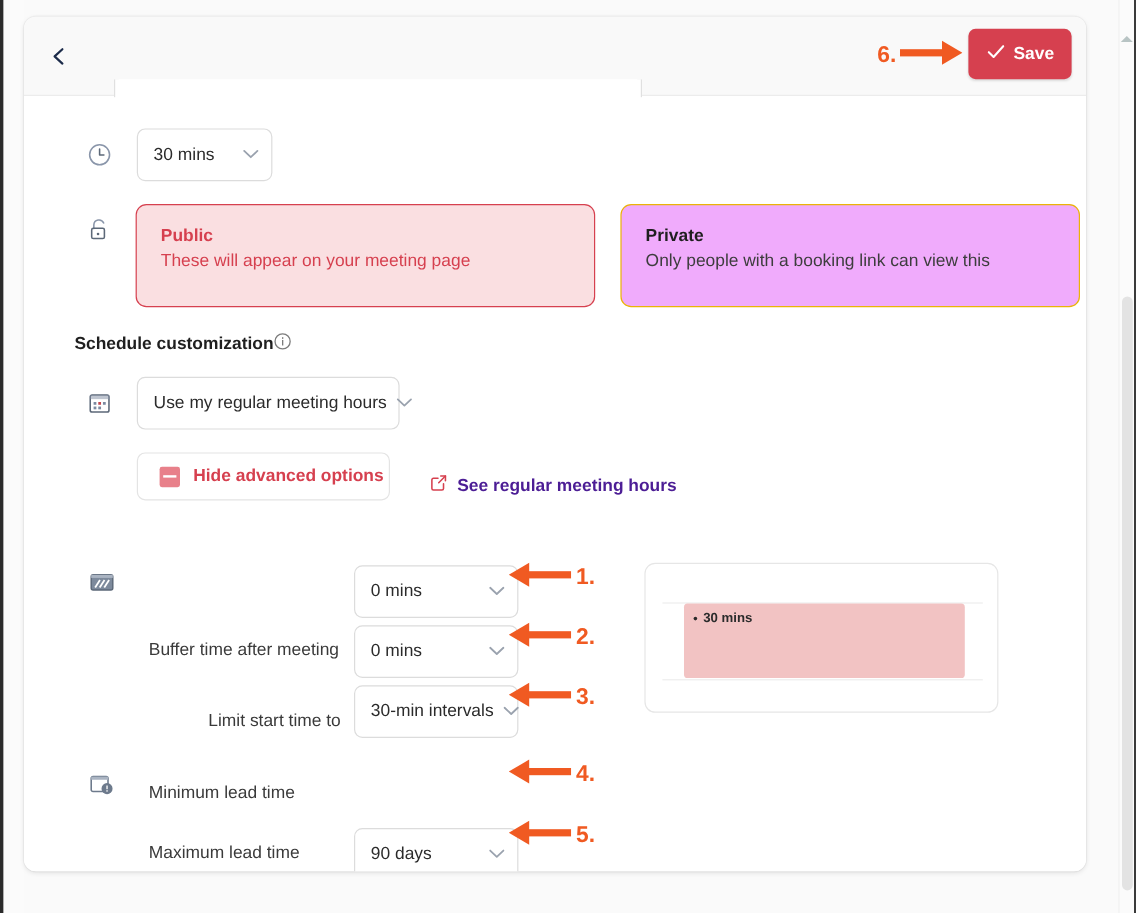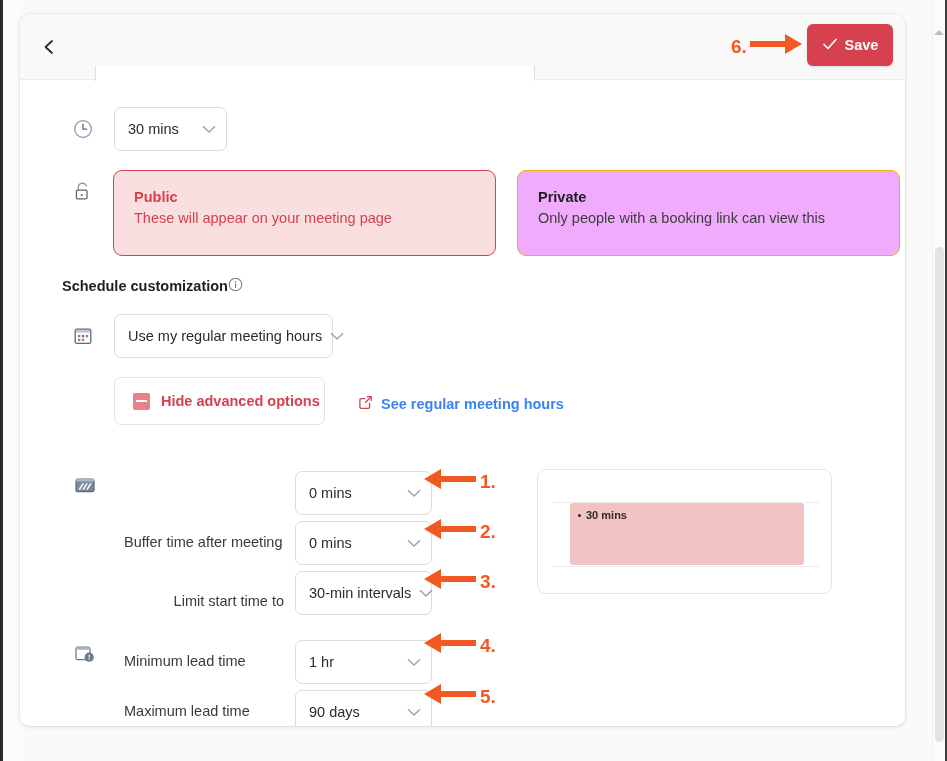--- a/index.html
+++ b/index.html
@@ -182,31 +182,31 @@
     align-items: center;
     gap: 0;
   }
   .info-icon { display: block; }
 
   
   .link-row {
     position: absolute;
     left: 338px; top: 314px;
     display: flex; align-items: center; gap: 8px;
-    color: #3b82f6;
+    color: #4c1d95;
     font-size: 14.5px;
     font-weight: bold;
     cursor: pointer;
   }
 
   
   .adv-btn {
     position: absolute;
     left: 94px; top: 296px;
-    width: 211px; height: 48px;
+    width: 211px; height: 40px;
     border: 1px solid #e4e4e4;
     border-radius: 7px;
     background: #ffffff;
     display: flex; align-items: center;
     padding-left: 18px;
     gap: 11px;
     cursor: pointer;
   }
   .adv-btn .minus-box {
     width: 17px; height: 17px;
@@ -450,28 +450,20 @@
         <svg width="24" height="22" viewBox="0 0 24 22">
           <rect x="3" y="4.2" width="14" height="12.4" rx="1.5" fill="none" stroke="#6d7a8c" stroke-width="1.3"></rect>
           <rect x="3" y="4.2" width="14" height="2.6" fill="#aab4c2"></rect>
           <circle cx="16.2" cy="14.2" r="4.6" fill="#6d7a8c"></circle>
           <rect x="15.65" y="11.6" width="1.1" height="3.1" fill="#ffffff"></rect>
           <rect x="15.65" y="15.5" width="1.1" height="1.2" fill="#ffffff"></rect>
         </svg>
       </div>
 
       <div class="fld-label" style="left:104px; top:570px;">Minimum lead time</div>
-      <div class="select" style="left:275px; top:559px; width:137px;">
-        <span class="sel-val">1 hr</span>
-        <span class="chev">
-          <svg width="14" height="9" viewBox="0 0 14 9">
-            <polyline points="1.5,1.8 7,7 12.5,1.8" fill="none" stroke="#9aa2ae" stroke-width="1.5" stroke-linecap="round" stroke-linejoin="round"></polyline>
-          </svg>
-        </span>
-      </div>
 
       <div class="fld-label" style="left:104px; top:620px;">Maximum lead time</div>
       <div class="select" style="left:275px; top:609px; width:137px;">
         <span class="sel-val">90 days</span>
         <span class="chev">
           <svg width="14" height="9" viewBox="0 0 14 9">
             <polyline points="1.5,1.8 7,7 12.5,1.8" fill="none" stroke="#9aa2ae" stroke-width="1.5" stroke-linecap="round" stroke-linejoin="round"></polyline>
           </svg>
         </span>
       </div>

